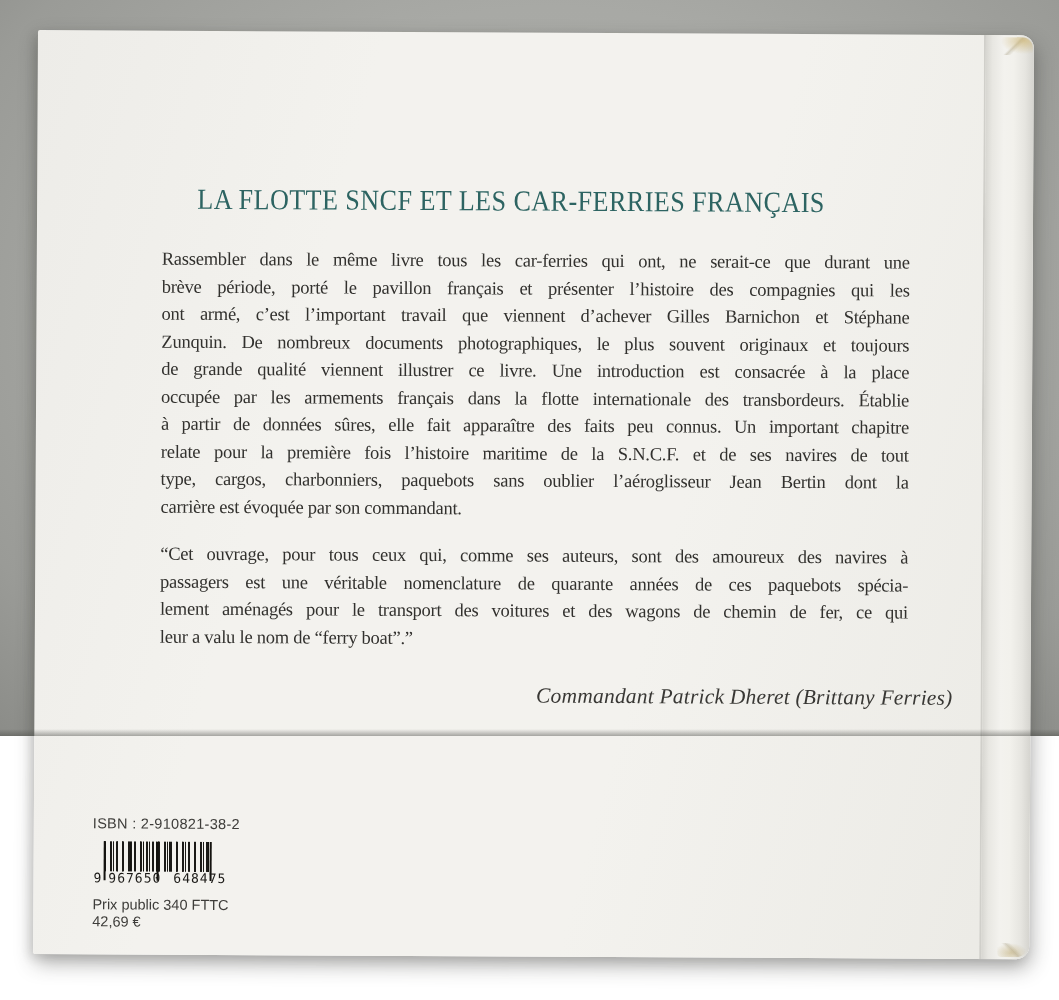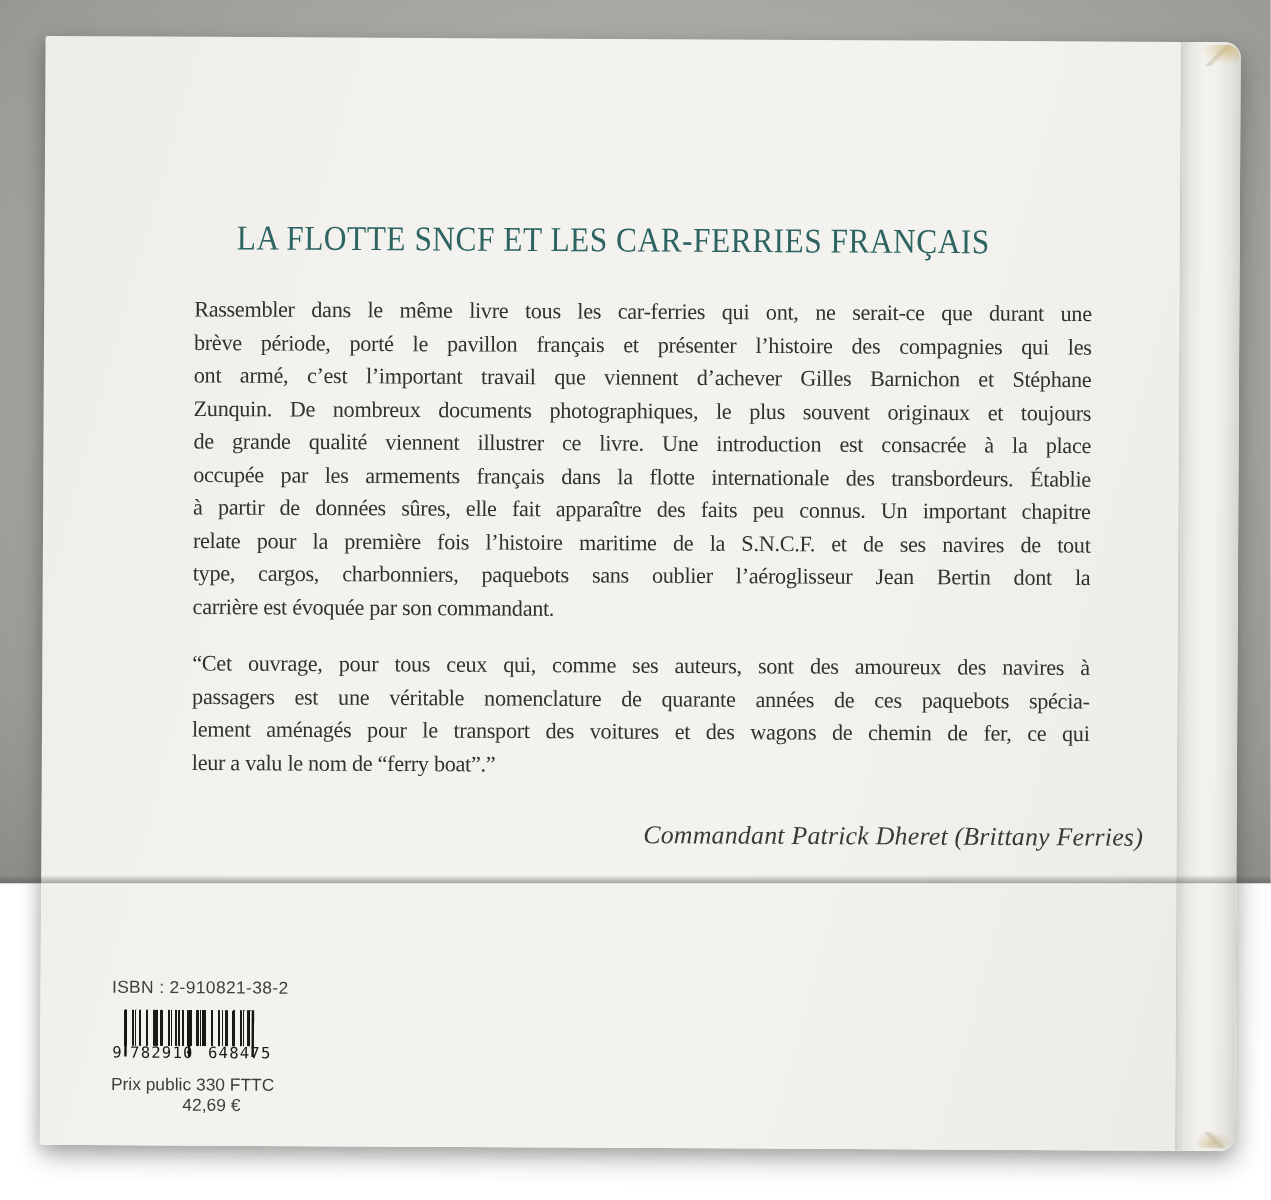--- a/index.html
+++ b/index.html
@@ -64,41 +64,41 @@
   .watermark {
     position: absolute; left: 383px; top: 606px; z-index: 5;
     font-family: "Liberation Sans", sans-serif;
     font-size: 49px; letter-spacing: 0.5px; color: #2a6fe8; opacity: 0.96;
     white-space: nowrap;
   }
   .imprint {
     position: absolute; left: 59px; top: 785px;
     font-family: "Liberation Sans", sans-serif; color: #3e3d3a;
   }
-  .isbn { font-size: 14.5px; letter-spacing: 0.3px; text-align: center; }
+  .isbn { font-size: 14.5px; letter-spacing: 0.3px; }
   .barcode { position: relative; margin-top: 10px; margin-left: 1px; width: 120px; height: 46px; }
   .bars {
     position: absolute; left: 10px; top: 0; width: 108px; height: 30px;
     background:
       repeating-linear-gradient(90deg, #1b1a17 0 2px, rgba(0,0,0,0) 2px 6px),
       repeating-linear-gradient(90deg, #1b1a17 0 1px, rgba(0,0,0,0) 1px 9px),
       repeating-linear-gradient(90deg, #14130f 0 1px, rgba(0,0,0,0) 1px 13px);
   }
   .guard { position: absolute; top: 0; width: 2px; height: 39px; background: #14130f; }
   .guard.g-left { left: 10px; } .guard.g-mid { left: 63px; } .guard.g-right { left: 116px; }
   .bc-digits {
     position: absolute; left: 0; top: 29px; width: 120px;
     display: flex; align-items: flex-start;
     font-family: "DejaVu Sans Mono", monospace; font-size: 13px; color: #1b1a17;
   }
   .bc-digits .d0 { margin-right: 7px; }
   .bc-digits .d1 { margin-right: 12px; letter-spacing: 1px; }
   .bc-digits .d2 { letter-spacing: 1px; }
   .price { margin-top: 9px; font-size: 14.5px; line-height: 17px; width: 148px; }
-  .price .value { text-align: right; width: 108px; padding-right: 2px; }
+  .price .value { width: 108px; padding-right: 2px; }
 </style>
 </head>
 <body>
 
 <div class="photo">
 
   <div class="book">
 
     <div class="back-title">LA FLOTTE SNCF ET LES CAR-FERRIES FRANÇAIS</div>
 
@@ -127,27 +127,27 @@
     <div class="imprint">
       <div class="isbn">ISBN : 2-910821-38-2</div>
 
       <div class="barcode">
         <div class="bars"></div>
         <div class="guard g-left"></div>
         <div class="guard g-mid"></div>
         <div class="guard g-right"></div>
         <div class="bc-digits">
           <span class="d0">9</span>
-          <span class="d1">782910</span>
+          <span class="d1">967650</span>
           <span class="d2">648475</span>
         </div>
       </div>
 
       <div class="price">
-        <div>Prix public 330 FTTC</div>
+        <div>Prix public 340 FTTC</div>
         <div class="value">42,69 €</div>
       </div>
     </div>
 
     <div class="spine">
       <div class="wear-top"></div>
       <div class="wear-bottom"></div>
     </div>
   </div>
 

